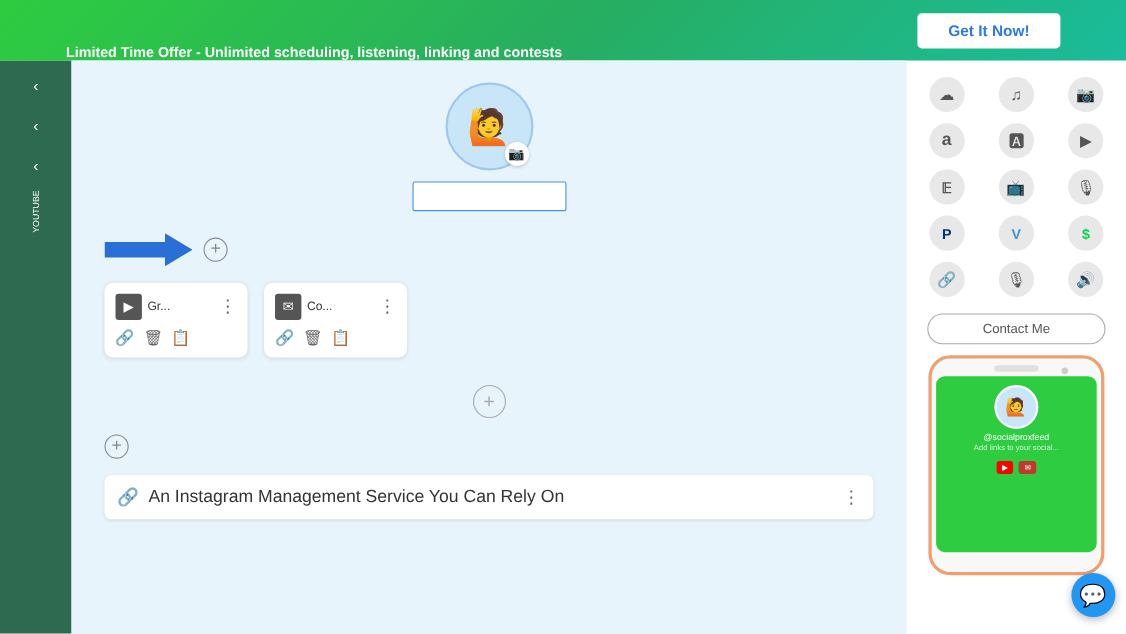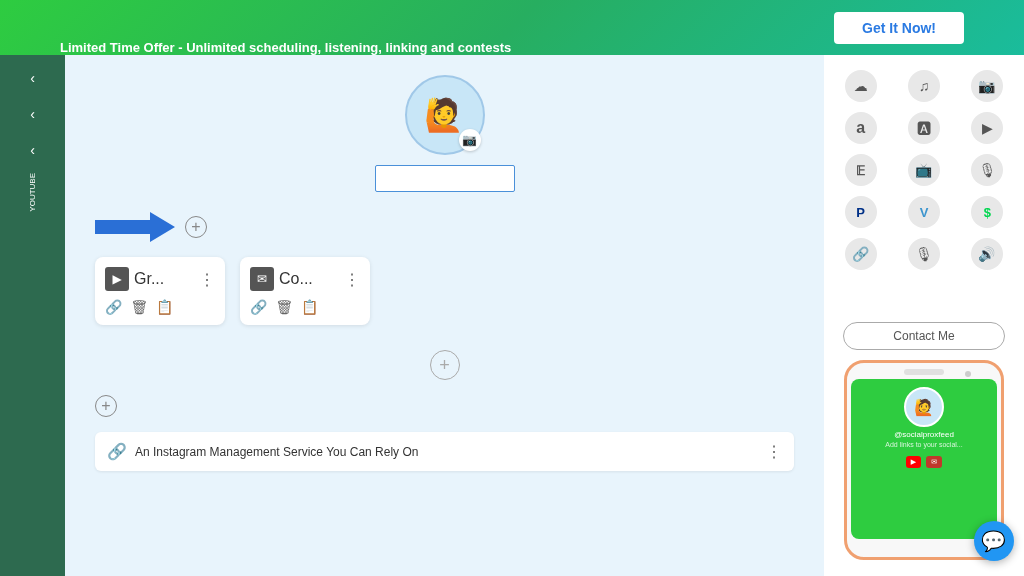--- a/index.html
+++ b/index.html
@@ -173,21 +173,21 @@
       height: 24px;
       background: #555;
       border-radius: 3px;
       display: flex;
       align-items: center;
       justify-content: center;
       color: white;
       font-size: 12px;
     }
     .link-card-title {
-      font-size: 16px;
+      font-size: 11px;
       color: #333;
       overflow: hidden;
       text-overflow: ellipsis;
       white-space: nowrap;
       flex: 1;
     }
     .link-card-dots {
       font-size: 16px;
       color: #666;
       cursor: pointer;
@@ -244,21 +244,21 @@
       padding: 10px 12px;
       display: flex;
       align-items: center;
       gap: 8px;
       box-shadow: 0 1px 3px rgba(0,0,0,0.08);
     }
     .bio-icon {
       font-size: 16px;
     }
     .bio-text {
-      font-size: 12px;
+      font-size: 16px;
       color: #333;
       flex: 1;
     }
     .bio-dots {
       font-size: 16px;
       color: #666;
       cursor: pointer;
     }
 
     
@@ -298,21 +298,20 @@
     
     .contact-me-btn {
       border: 1px solid #aaa;
       border-radius: 20px;
       padding: 6px 20px;
       font-size: 12px;
       color: #555;
       cursor: pointer;
       background: white;
       width: 90%;
-      margin-top: 37px;
     }
 
     
     .phone-mockup {
       width: 160px;
       height: 200px;
       border: 3px solid #f0a070;
       border-radius: 20px;
       background: #f8f8f8;
       position: relative;

